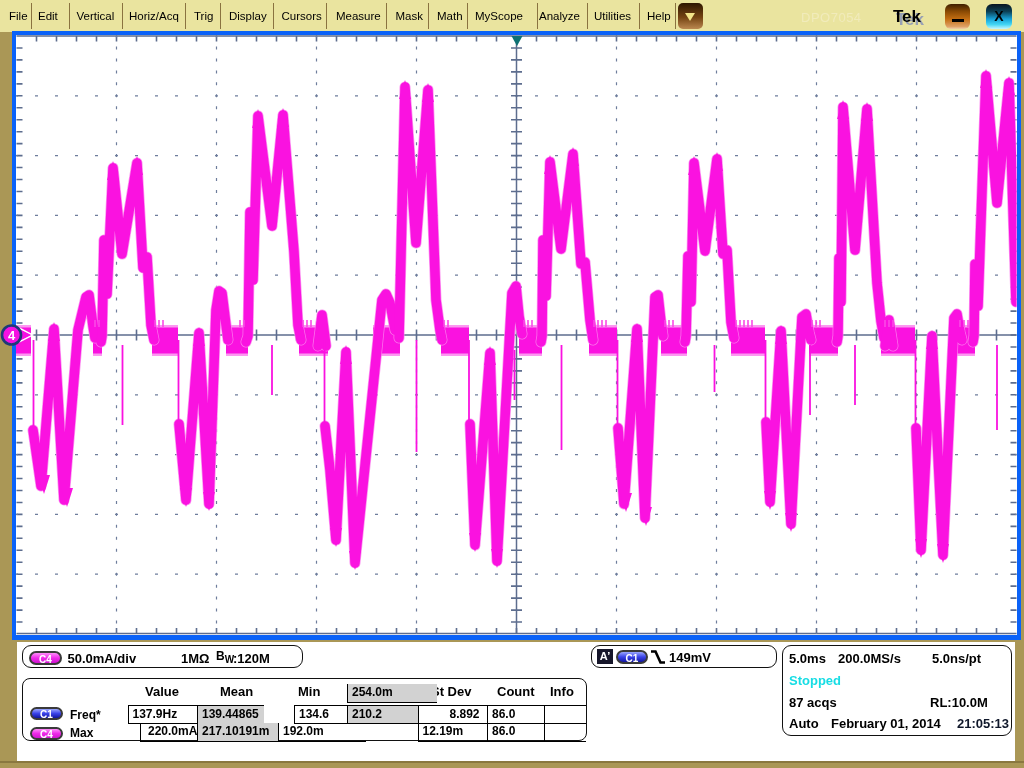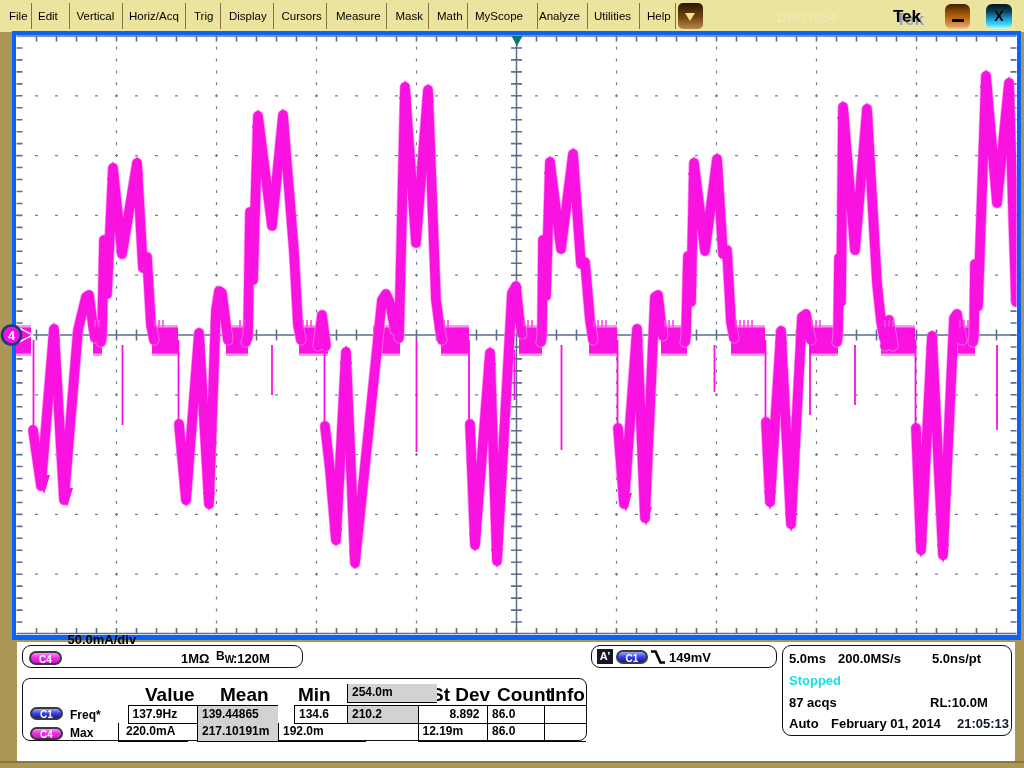--- a/index.html
+++ b/index.html
@@ -1,35 +1,35 @@
 <!DOCTYPE html>
 <html><head>
 <meta charset="utf-8">
 <style>
 * { margin:0; padding:0; box-sizing:border-box; }
 html,body { width:1024px; height:768px; overflow:hidden; }
 body { background:#aa9756; font-family:"Liberation Sans", sans-serif; position:relative; }
 #menubar { position:absolute; left:0; top:0; width:1024px; height:32px; background:#eae49f; }
 .mi { position:absolute; top:10px; font-size:11.5px; color:#000; white-space:nowrap; }
 .sep { position:absolute; top:3px; width:1px; height:26px; background:#8a7340; }
-#ghost { position:absolute; left:777px; top:10px; font-size:13px; color:#f1ebbb; letter-spacing:0.5px; }
+#ghost { position:absolute; left:801px; top:10px; font-size:13px; color:#f1ebbb; letter-spacing:0.5px; }
 #tek { position:absolute; left:893px; top:7px; font-size:17px; font-weight:bold; color:#000; text-shadow:3px 3px 0 #98a0b4; }
 #ddbtn { position:absolute; left:678px; top:3px; width:25px; height:26px; border-radius:5px; background:linear-gradient(#2d1600, #744312 55%, #bb8850); }
 #ddbtn .tri { position:absolute; left:7px; top:10px; width:0; height:0; border-left:5.5px solid transparent; border-right:5.5px solid transparent; border-top:8px solid #f2e489; }
 #minbtn { position:absolute; left:945px; top:4px; width:25px; height:25px; border-radius:6px; background:linear-gradient(#3f2000, #8a4a04 30%, #c26d12 60%, #dfa065 90%, #f0d0a8); }
 #minbtn .bar { position:absolute; left:7px; top:15px; width:12px; height:3px; background:#000; }
 #closebtn { position:absolute; left:986px; top:4px; width:26px; height:25px; border-radius:6px; background:linear-gradient(#081420, #0c4056 30%, #17a2d8 60%, #43d6f4 82%, #c6f6ff); }
 #closebtn .x { position:absolute; left:0; top:4px; width:26px; text-align:center; font-size:14px; font-weight:bold; color:#000; }
 #frame { position:absolute; left:12px; top:31px; width:1009px; height:609px; background:#0a62f8; }
 #gratsvg { position:absolute; left:16px; top:35px; }
 .box { position:absolute; background:#fff; border:1.5px solid #111; border-radius:9px; }
 .rd { font-size:13px; font-weight:bold; color:#000; position:absolute; white-space:nowrap; }
 .pill { position:absolute; border-radius:8px; border:2px solid #3a3a3a; color:#fff; font-weight:bold; text-align:center; }
 #mtable { position:absolute; left:22px; top:678px; width:565px; height:63px; background:#fff; border:1.5px solid #111; border-radius:8px; }
-.th { position:absolute; top:684px; font-size:19px; font-weight:bold; }
+.th { position:absolute; top:684px; font-size:13px; font-weight:bold; }
 .cell { position:absolute; font-size:12px; font-weight:bold; border-left:1px solid #000; border-bottom:1px solid #000; padding:1px 0 0 4px; height:19px; white-space:nowrap; }
 .ctop { border-top:1px solid #000; }
 .gray { background:#d2d2d2; }
 </style>
 </head>
 <body>
 <div id="menubar">
 <span class="mi" style="left:9px">File</span>
 <span class="mi" style="left:38px">Edit</span>
 <span class="mi" style="left:76.5px">Vertical</span>
@@ -205,21 +205,21 @@
 <polygon points="511.5,36 522.5,36 517,46" fill="#0e7173"></polygon>
 </svg>
 <svg id="ch4" width="36" height="32" viewBox="0 0 36 32" style="position:absolute;left:0;top:319px">
 <polygon points="20,9.5 32.5,16 20,22.5" fill="#f511e3" stroke="#fff" stroke-width="1.6"></polygon>
     <polygon points="21,11 31,16 21,21" fill="#f511e3"></polygon>
 <circle cx="11.5" cy="16" r="9.5" fill="#f511e3" stroke="#1e3a78" stroke-width="2.6"></circle>
 <text x="11.5" y="21" font-size="13" font-weight="bold" fill="#fff" text-anchor="middle">4</text>
 </svg>
 <div class="box" id="chbox" style="left:22px; top:644.5px; width:281px; height:23px;"></div>
 <div class="pill" style="left:29px; top:651px; width:33px; height:14px; font-size:10px; line-height:13px; background:linear-gradient(#ff8cfa,#ee2ae8 50%,#d014d0);">C4</div>
-<div class="rd" style="left:67.5px; top:632px;">50.0mA/div</div>
+<div class="rd" style="left:67.5px; top:651px;">50.0mA/div</div>
 <div class="rd" style="left:181px; top:651px;">1MΩ</div>
 <div class="rd" style="left:216px; top:649px; font-size:12px;">B<span style="font-size:10px; vertical-align:-3px;">W</span></div>
 <div class="rd" style="left:233px; top:651px;">:120M</div>
 <div class="box" id="trbox" style="left:591px; top:644.5px; width:186px; height:23px;"></div>
 <div style="position:absolute; left:597px; top:649px; width:16px; height:15px; background:#16162a; color:#fff; font-size:11px; font-weight:bold; text-align:center; line-height:15px;">A’</div>
 <div class="pill" style="left:616px; top:650px; width:32px; height:14px; font-size:10px; line-height:13px; background:linear-gradient(#9aa6ff,#3a43e8 50%,#1216a0);">C1</div>
 <svg width="16" height="16" viewBox="0 0 16 16" style="position:absolute; left:650px; top:649px;">
 <path d="M1 2.5 H5.5 L10.5 13.5 H15" fill="none" stroke="#000" stroke-width="2.6"></path>
 </svg>
 <div class="rd" style="left:669px; top:650px;">149mV</div>
@@ -239,25 +239,25 @@
 <div class="th" style="left:298px;">Min</div>
 <div class="th" style="left:368px;">Max</div>
 <div class="th" style="left:431px;">St Dev</div>
 <div class="th" style="left:497px;">Count</div>
 <div class="th" style="left:550px;">Info</div>
 <div class="pill" style="left:30px; top:707px; width:33px; height:13px; font-size:10px; line-height:12px; background:linear-gradient(#9aa6ff,#3a43e8 50%,#1216a0);">C1</div>
 <div class="rd" style="left:70px; top:708px; font-size:12px;">Freq*</div>
 <div class="pill" style="left:30px; top:727px; width:33px; height:13px; font-size:10px; line-height:12px; background:linear-gradient(#ff8cfa,#ee2ae8 50%,#d014d0);">C4</div>
 <div class="rd" style="left:70px; top:726px; font-size:12px;">Max</div>
 <div class="cell ctop" style="left:127.5px; top:705px; width:69.5px;">137.9Hz</div>
-<div class="cell gray ctop" style="left:197px; top:705px; width:81px;">139.44865</div>
+<div class="cell gray ctop" style="left:197px; top:705px; width:67px;">139.44865</div>
 <div class="cell ctop" style="left:278px; top:705px; width:69px;margin-left:16px;">134.6</div>
 <div class="cell gray ctop" style="left:347px; top:705px; width:70.5px;">210.2</div>
 <div class="cell ctop" style="left:417.5px; top:705px; width:69.5px;padding-left:31px;">8.892</div>
 <div class="cell ctop" style="left:487px; top:705px; width:57px;">86.0</div>
 <div class="cell ctop" style="left:544px; top:705px; width:42px;"></div>
-<div class="cell" style="left:118px; top:723px; width:69.5px;padding-left:7px;">220.0mA</div>
+<div class="cell" style="left:140px; top:723px; width:69.5px;padding-left:7px;">220.0mA</div>
 <div class="cell gray" style="left:197px; top:723px; width:81px;">217.10191m</div>
 <div class="cell" style="left:278px; top:723px; width:88px;">192.0m</div>
 <div class="cell gray" style="left:347px; top:684px; width:90px;">254.0m</div>
 <div class="cell" style="left:417.5px; top:723px; width:69.5px;">12.19m</div>
 <div class="cell" style="left:487px; top:723px; width:57px;">86.0</div>
 <div class="cell" style="left:544px; top:723px; width:42px;"></div>
 
 </body></html>

